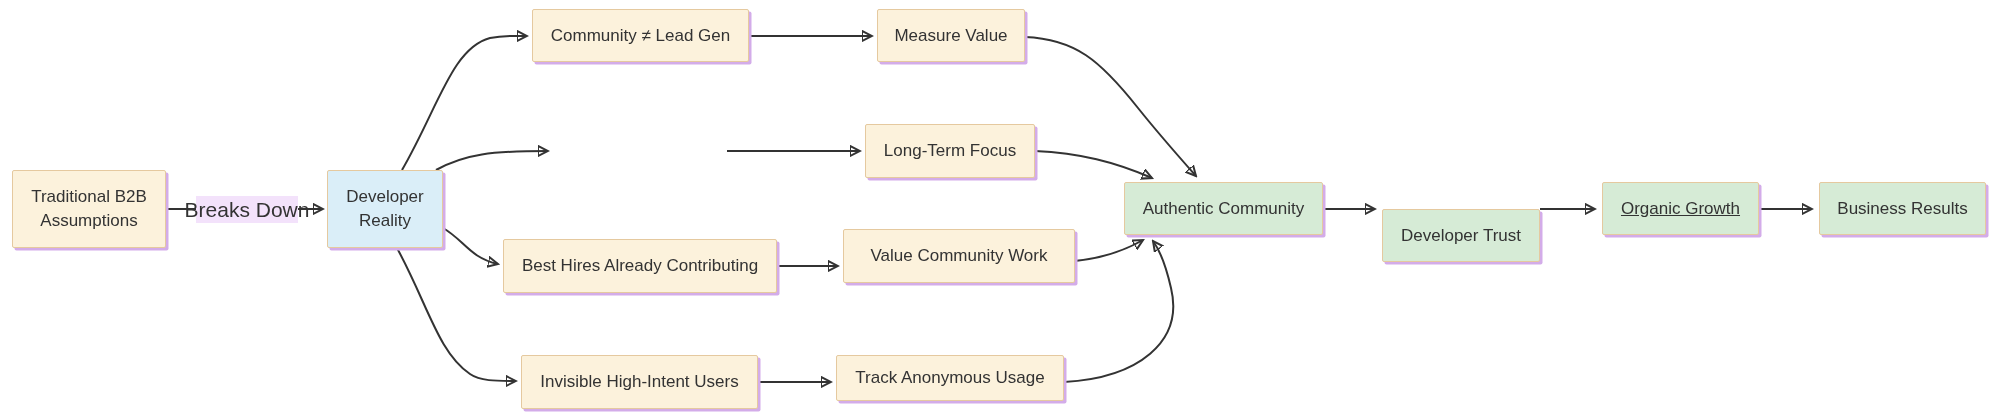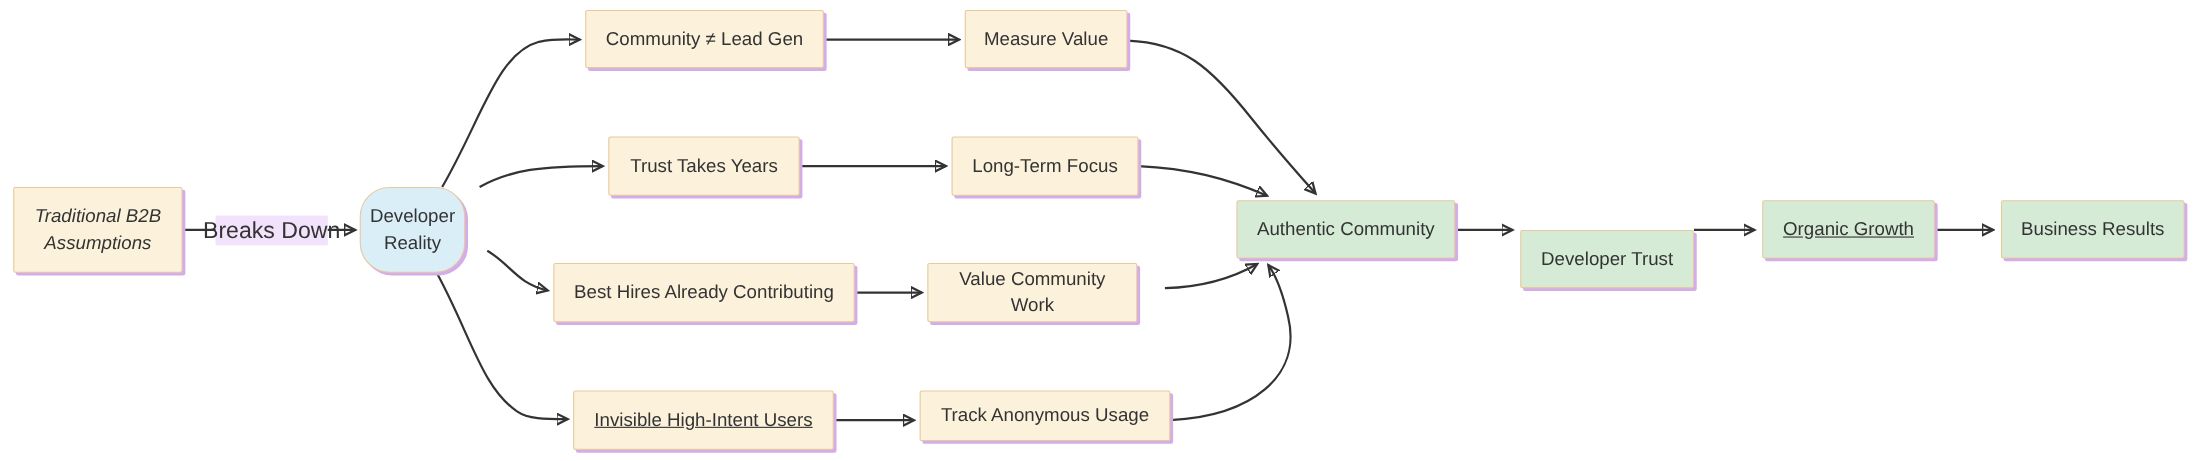--- a/index.html
+++ b/index.html
@@ -51,39 +51,38 @@
     <path d="M758,382 L831,382" marker-end="url(#arrow)"></path>
     <path d="M1025,37 C1075,39 1100,60 1138,108 C1158,133 1180,158 1196,176" marker-end="url(#arrow)"></path>
     <path d="M1035,151 C1080,153 1115,162 1152,178" marker-end="url(#arrow)"></path>
     <path d="M1059,262 C1095,261 1122,252 1143,240" marker-end="url(#arrow)"></path>
     <path d="M1064,382 C1138,378 1184,342 1171,288 C1166,266 1161,252 1153,241" marker-end="url(#arrow)"></path>
     <path d="M1323,209 L1375,209" marker-end="url(#arrow)"></path>
     <path d="M1540,209 L1595,209" marker-end="url(#arrow)"></path>
     <path d="M1759,209 L1812,209" marker-end="url(#arrow)"></path>
   </svg>
 
-  <div class="node cream" style="left:12px; top:170px; width:154px; height:78px;font-style:italic;">Traditional B2B Assumptions</div>
+  <div class="node cream" style="left:12px; top:170px; width:154px; height:78px;">Traditional B2B Assumptions</div>
 
   <div class="edge-label" style="left:196px; top:196px; width:102px; height:27px;">Breaks Down</div>
 
-  <div class="node blue" style="left:327px; top:170px; width:96px; height:78px;border-radius:27px;">Developer Reality</div>
+  <div class="node blue" style="left:327px; top:170px; width:116px; height:78px;">Developer Reality</div>
 
   <div class="node cream" style="left:532px; top:9px; width:217px; height:53px;">Community ≠ Lead Gen</div>
 
   <div class="node cream" style="left:877px; top:9px; width:148px; height:53px;">Measure Value</div>
 
-  <div class="node cream" style="left:553px; top:124px; width:174px; height:54px;">Trust Takes Years</div>
 
   <div class="node cream" style="left:865px; top:124px; width:170px; height:54px;">Long-Term Focus</div>
 
   <div class="node cream" style="left:503px; top:239px; width:274px; height:54px;">Best Hires Already Contributing</div>
 
-  <div class="node cream" style="left:843px; top:239px; width:191px; height:54px;">Value Community Work</div>
+  <div class="node cream" style="left:843px; top:229px; width:232px; height:54px;">Value Community Work</div>
 
-  <div class="node cream" style="left:521px; top:355px; width:237px; height:54px;text-decoration:underline;">Invisible High-Intent Users</div>
+  <div class="node cream" style="left:521px; top:355px; width:237px; height:54px;">Invisible High-Intent Users</div>
 
   <div class="node cream" style="left:836px; top:355px; width:228px; height:46px;">Track Anonymous Usage</div>
 
   <div class="node green" style="left:1124px; top:182px; width:199px; height:53px;">Authentic Community</div>
 
   <div class="node green" style="left:1382px; top:182px; width:158px; height:53px;margin-top:27px;">Developer Trust</div>
 
   <div class="node green" style="left:1602px; top:182px; width:157px; height:53px;text-decoration:underline;">Organic Growth</div>
 
   <div class="node green" style="left:1819px; top:182px; width:167px; height:53px;">Business Results</div>

